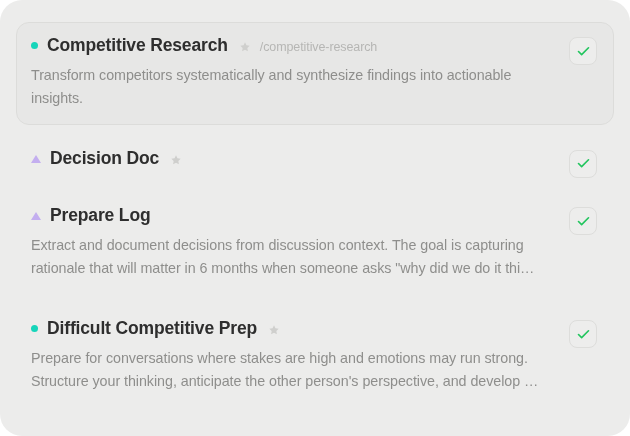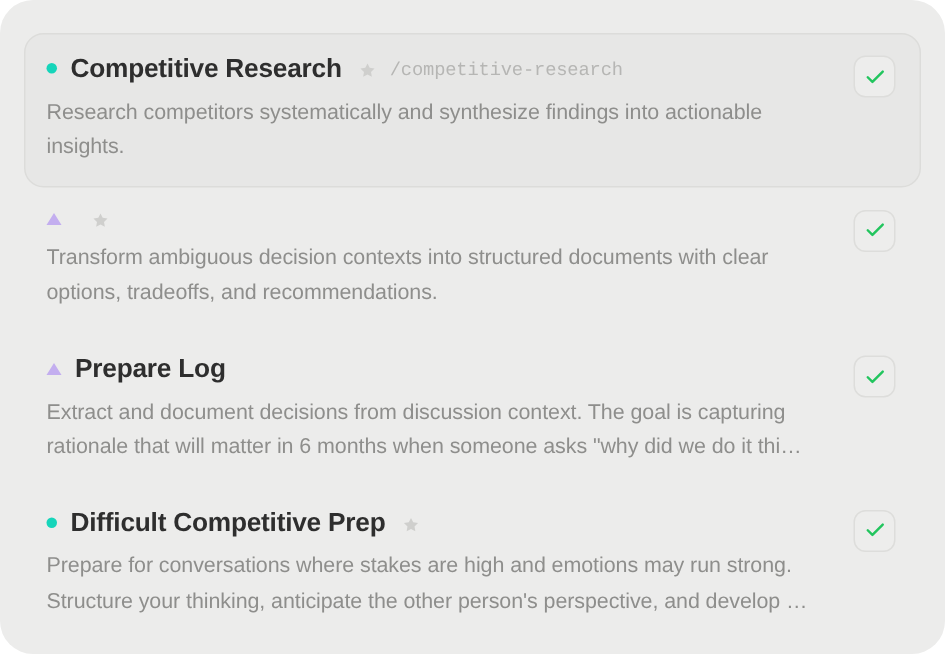--- a/index.html
+++ b/index.html
@@ -35,20 +35,21 @@
     padding: 22px 16px 10px 16px;
     box-sizing: border-box;
   }
 
   
   .command-card {
     position: relative;
     box-sizing: border-box;
     border-radius: 13px;
     padding: 14px 16px 14px 14px;
+    margin-bottom: 10px;
     border: 1px solid transparent;
     background: transparent;
   }
   .command-card.is-active {
     background: #e7e7e6;
     border-color: #dcdcda;
   }
 
   .card-body {
     padding-right: 56px;
@@ -96,21 +97,21 @@
     margin-left: 11px;
     margin-right: 9px;
     display: inline-flex;
     align-items: center;
     position: relative;
     top: 1px;
   }
   .star-icon svg { display: block; }
 
   .card-slug {
-    font-family: Liberation Mono, monospace;
+    font-family: Liberation Sans, sans-serif;
     font-size: 12.5px;
     color: #b6b6b4;
     letter-spacing: -0.1px;
     line-height: 1;
     position: relative;
     top: 1px;
   }
   .card-slug.no-star { margin-left: 11px; }
 
   
@@ -156,41 +157,41 @@
           <div class="card-header">
             <span class="marker dot"></span>
             <span class="card-title">Competitive Research</span>
             <span class="star-icon">
               <svg width="12" height="12" viewBox="0 0 24 24" aria-hidden="true">
                 <path fill="#cfcfcd" d="M12 2.6l2.9 5.88 6.49.95-4.7 4.58 1.11 6.46L12 17.42l-5.8 3.05 1.1-6.46-4.69-4.58 6.49-.95z"></path>
               </svg>
             </span>
             <span class="card-slug">/competitive-research</span>
           </div>
-          <div class="card-desc">Research competitors systematically and synthesize findings into actionable insights.</div>
+          <div class="card-desc">Transform competitors systematically and synthesize findings into actionable insights.</div>
         </div>
         <div class="check-toggle">
           <span>
             <svg width="15" height="15" viewBox="0 0 24 24" aria-hidden="true">
               <path d="M20 6L9 17l-5-5" fill="none" stroke="#22c55e" stroke-width="2.6" stroke-linecap="round" stroke-linejoin="round"></path>
             </svg>
           </span>
         </div>
       </div>
       <div class="command-card">
         <div class="card-body">
           <div class="card-header">
             <span class="marker triangle"></span>
+            <span class="card-title">Decision Doc</span>
             <span class="star-icon">
               <svg width="12" height="12" viewBox="0 0 24 24" aria-hidden="true">
                 <path fill="#cfcfcd" d="M12 2.6l2.9 5.88 6.49.95-4.7 4.58 1.11 6.46L12 17.42l-5.8 3.05 1.1-6.46-4.69-4.58 6.49-.95z"></path>
               </svg>
             </span>
           </div>
-          <div class="card-desc">Transform ambiguous decision contexts into structured documents with clear options, tradeoffs, and recommendations.</div>
         </div>
         <div class="check-toggle">
           <span>
             <svg width="15" height="15" viewBox="0 0 24 24" aria-hidden="true">
               <path d="M20 6L9 17l-5-5" fill="none" stroke="#22c55e" stroke-width="2.6" stroke-linecap="round" stroke-linejoin="round"></path>
             </svg>
           </span>
         </div>
       </div>
       <div class="command-card">

